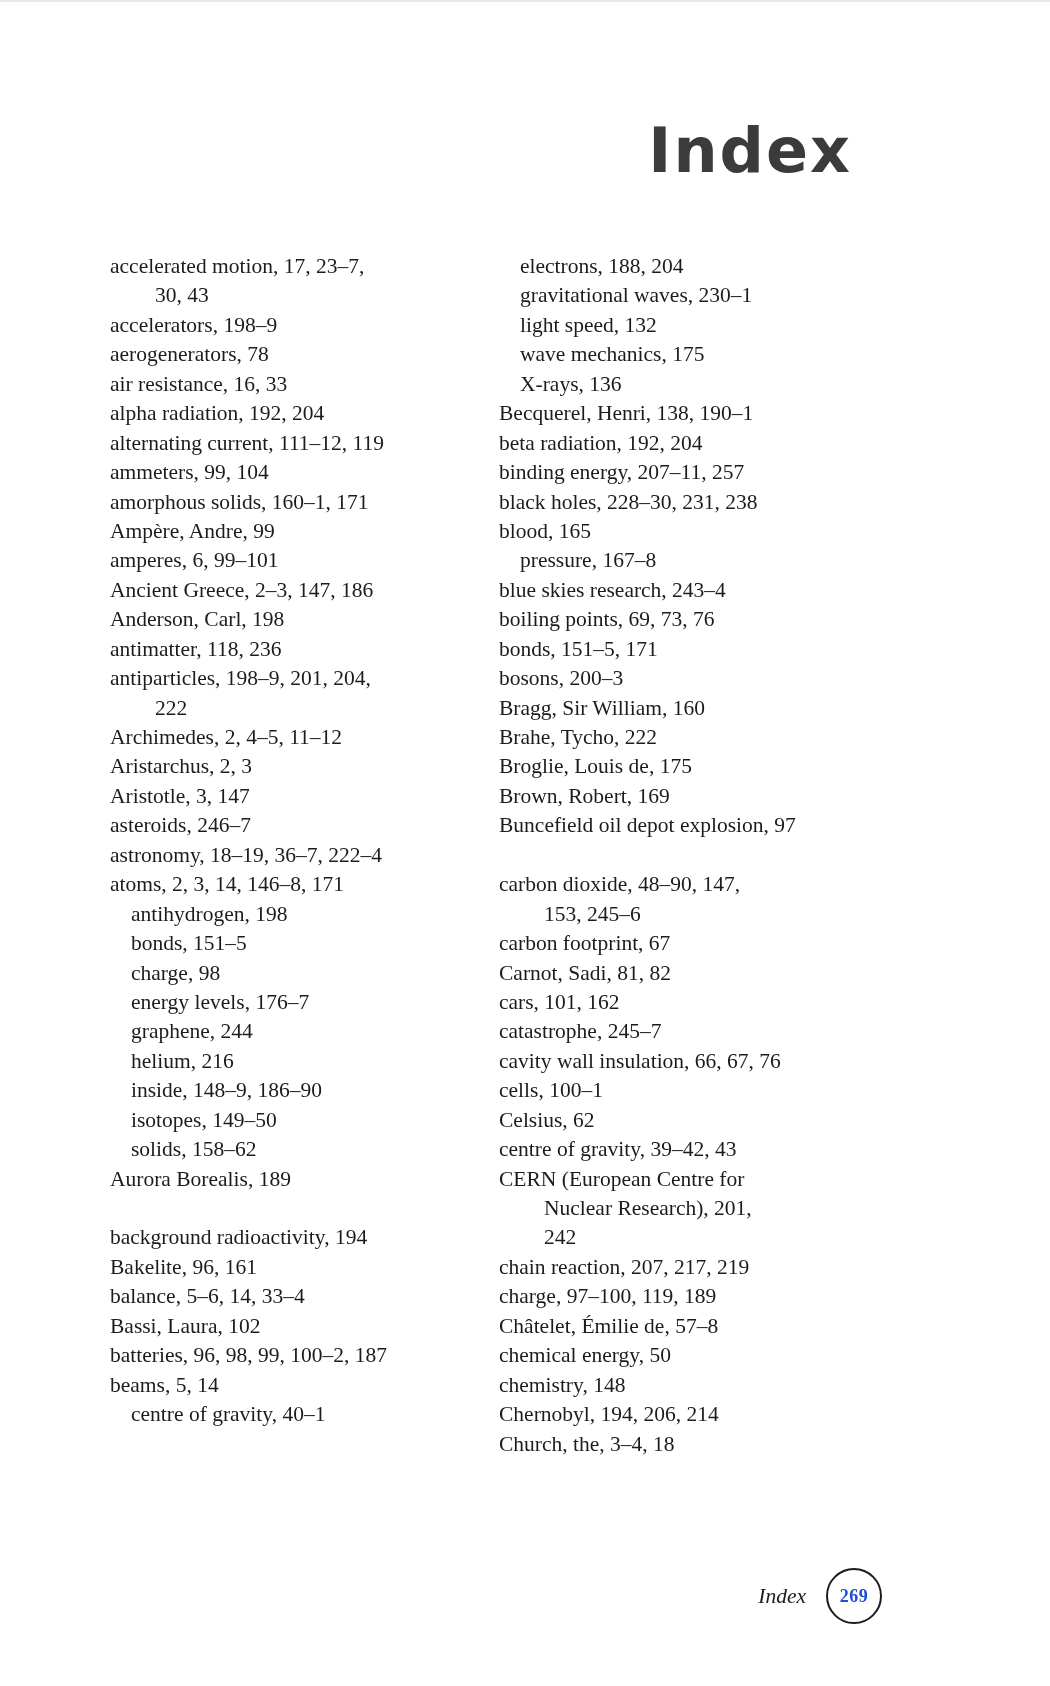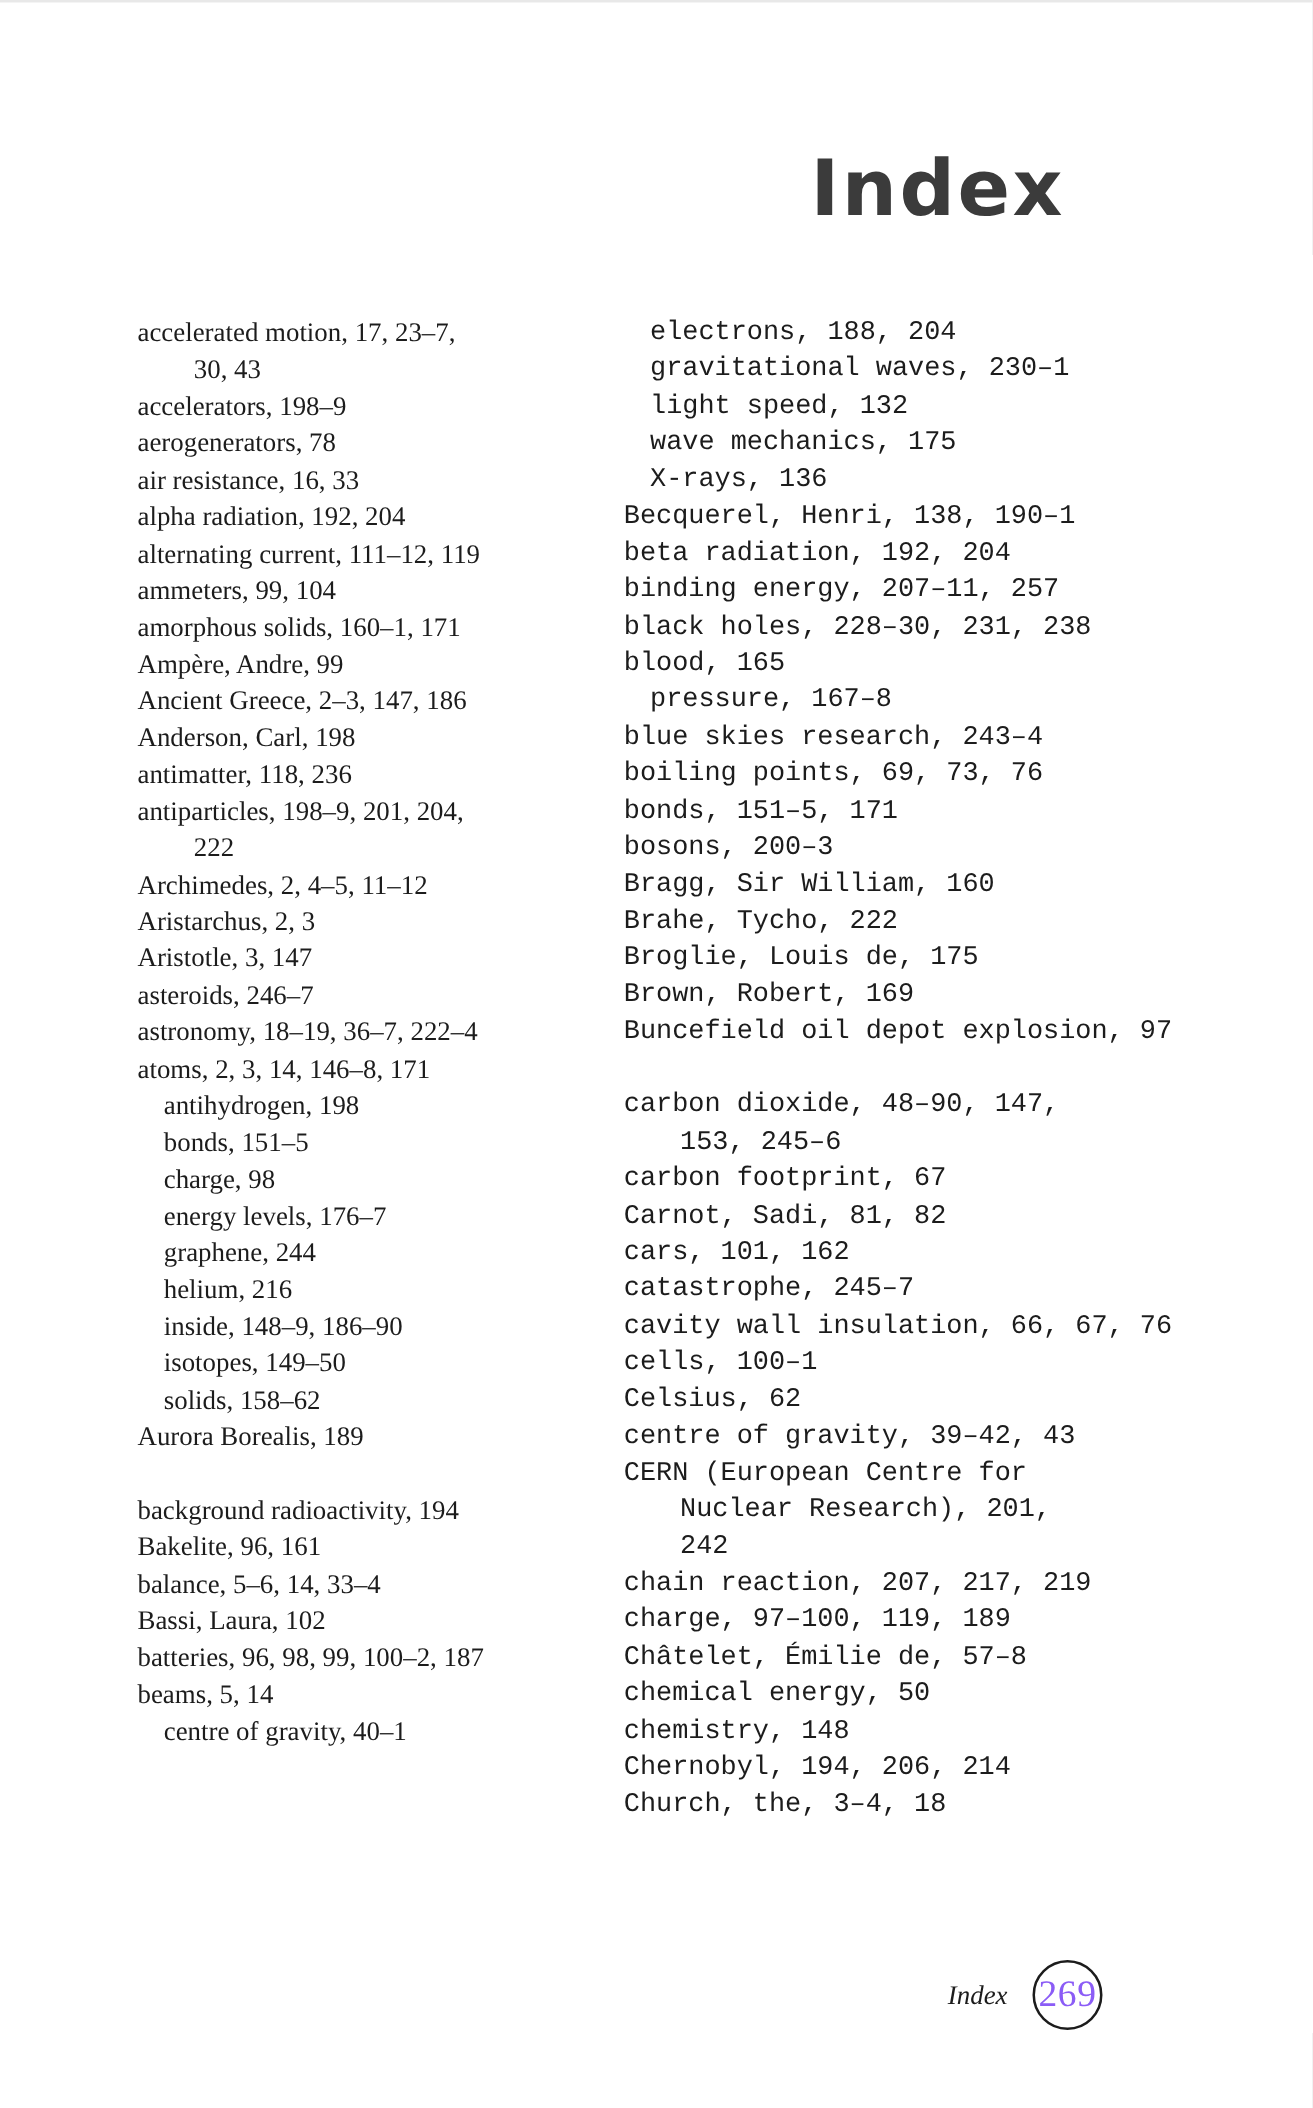--- a/index.html
+++ b/index.html
@@ -26,21 +26,21 @@
     letter-spacing: 2px;
     color: #3b3b3b;
   }
 
   .col {
     position: absolute;
     top: 250px;
     width: 400px;
   }
   .col-left  { left: 110px; }
-  .col-right { left: 499px; font-family: Liberation Mono, monospace; }
+  .col-right { left: 499px; }
 
   .line {
     font-size: 21.5px;
     line-height: 29.45px;
     height: 29.45px;
     white-space: nowrap;
     color: #1c1c1c;
   }
   .line.blank { height: 29.45px; }
   .line.indent-1 { padding-left: 21px; }
@@ -62,23 +62,23 @@
   .page-circle {
     width: 56px;
     height: 56px;
     border: 2.5px solid #1c1c1c;
     border-radius: 50%;
     display: flex;
     align-items: center;
     justify-content: center;
   }
   .page-circle span {
-    font-size: 30px;
-    font-weight: 400;
-    color: #8b5cf6;
+    font-size: 18px;
+    font-weight: 700;
+    color: #1d4ed8;
     letter-spacing: 0.5px;
   }
 </style>
 </head>
 <body>
 
 <div class="page">
 
   <h1 class="title">Index</h1>
 
@@ -86,20 +86,21 @@
       <div class="line">accelerated motion, 17, 23–7,</div>
       <div class="line indent-2">30, 43</div>
       <div class="line">accelerators, 198–9</div>
       <div class="line">aerogenerators, 78</div>
       <div class="line">air resistance, 16, 33</div>
       <div class="line">alpha radiation, 192, 204</div>
       <div class="line">alternating current, 111–12, 119</div>
       <div class="line">ammeters, 99, 104</div>
       <div class="line">amorphous solids, 160–1, 171</div>
       <div class="line">Ampère, Andre, 99</div>
+      <div class="line">amperes, 6, 99–101</div>
       <div class="line">Ancient Greece, 2–3, 147, 186</div>
       <div class="line">Anderson, Carl, 198</div>
       <div class="line">antimatter, 118, 236</div>
       <div class="line">antiparticles, 198–9, 201, 204,</div>
       <div class="line indent-2">222</div>
       <div class="line">Archimedes, 2, 4–5, 11–12</div>
       <div class="line">Aristarchus, 2, 3</div>
       <div class="line">Aristotle, 3, 147</div>
       <div class="line">asteroids, 246–7</div>
       <div class="line">astronomy, 18–19, 36–7, 222–4</div>

